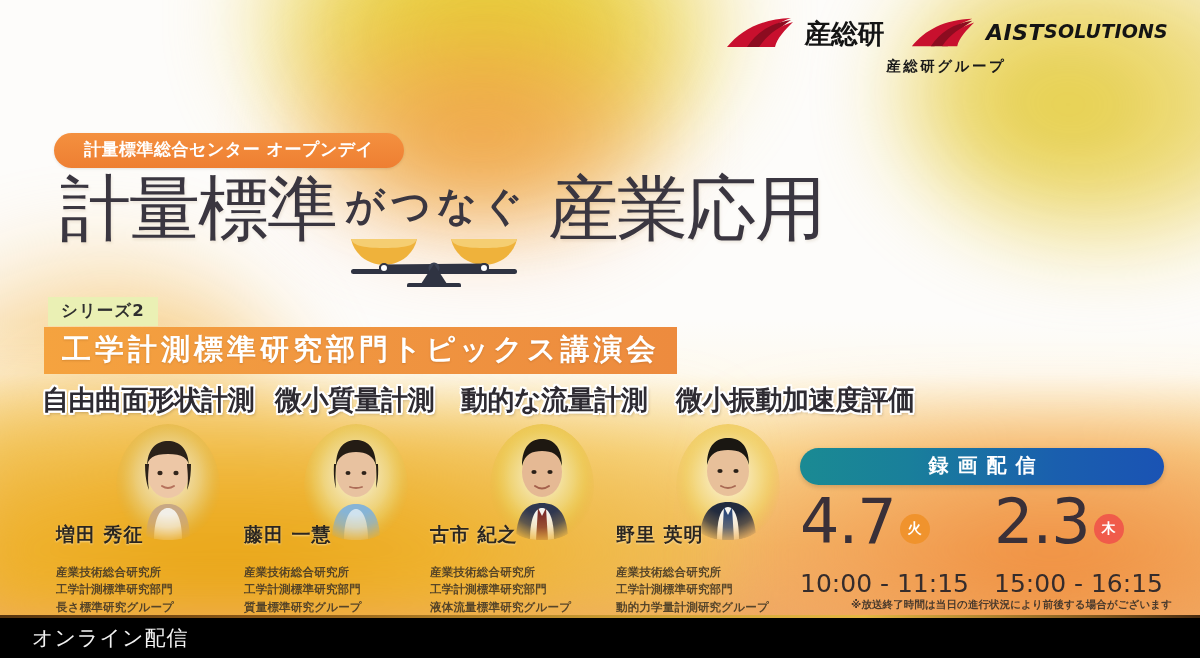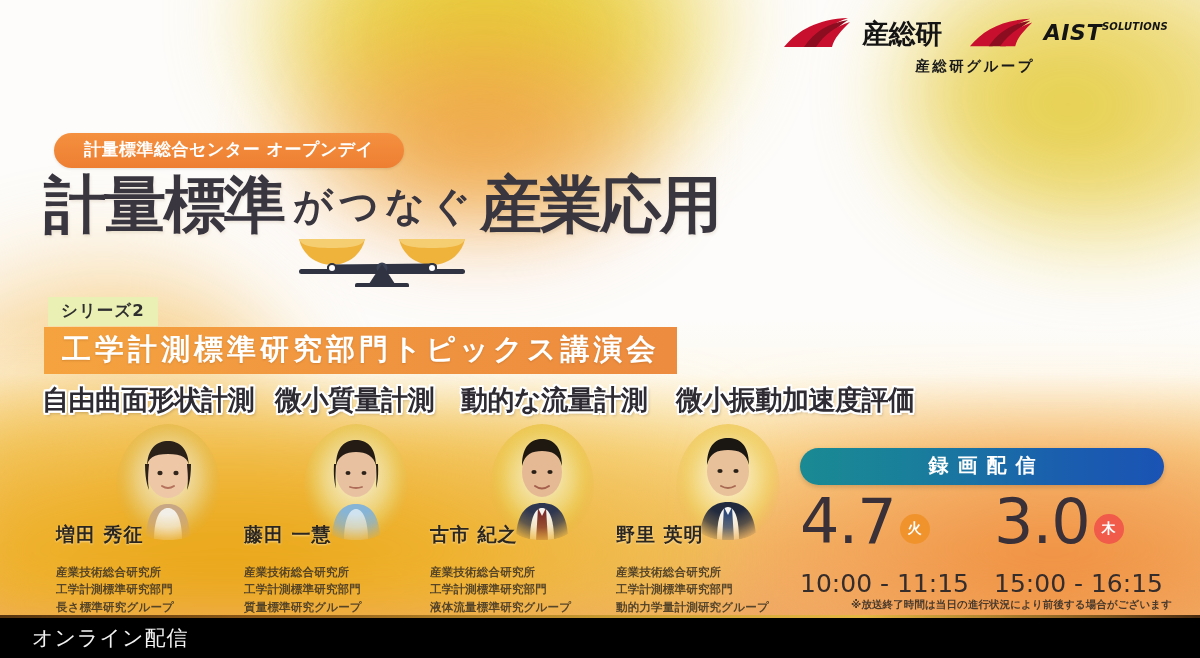--- a/index.html
+++ b/index.html
@@ -97,21 +97,21 @@
   }
   .logo-aist {
     display: flex; flex-direction: row;
     line-height: .98;
   }
   .logo-aist .l1 {
     font-size: 22px; font-weight: 900; font-style: italic;
     color: #141414; letter-spacing: .5px;
   }
   .logo-aist .l2 {
-    font-size: 10px; font-weight: 900; font-style: italic;
+    font-size: 19px; font-weight: 900; font-style: italic;
     color: #141414; letter-spacing: .2px;
   }
   .logo-group {
     margin-top: 7px;
     font-size: 14.5px;
     font-weight: 700;
     color: #1a1a1a;
     letter-spacing: 2.5px;
   }
 
@@ -132,27 +132,28 @@
   }
 
   
   .title-row {
     position: absolute;
     left: 44px; top: 172px;
     display: flex;
     align-items: flex-start;
   }
   .title-big {
-    font-size: 62px;
-    font-weight: 700;
+    font-size: 71px;
+    font-weight: 400;
     color: #3a3640;
     line-height: 1.05;
     letter-spacing: -2px;
     white-space: nowrap;
     text-shadow: 1px 2px 3px rgba(120,90,40,.12);
+    margin-left: 16px;
   }
   .title-mid {
     position: relative;
     width: 196px;
     align-self: flex-start;
     padding-top: 14px;
   }
   .tsunagu {
     text-align: center;
     font-size: 39px;
@@ -524,21 +525,21 @@
     <div class="dates">
       <div class="date-block">
         <div class="date-top">
           <span class="date-num">4.7</span>
           <span class="dow tue">火</span>
         </div>
         <div class="date-time">10:00 - 11:15</div>
       </div>
       <div class="date-block">
         <div class="date-top">
-          <span class="date-num">3.0</span>
+          <span class="date-num">2.3</span>
           <span class="dow thu">木</span>
         </div>
         <div class="date-time">15:00 - 16:15</div>
       </div>
     </div>
     <div class="note">※放送終了時間は当日の進行状況により前後する場合がございます</div>
   </div>
 
   <div class="bar-glow"></div>
   <div class="bottom-bar">

